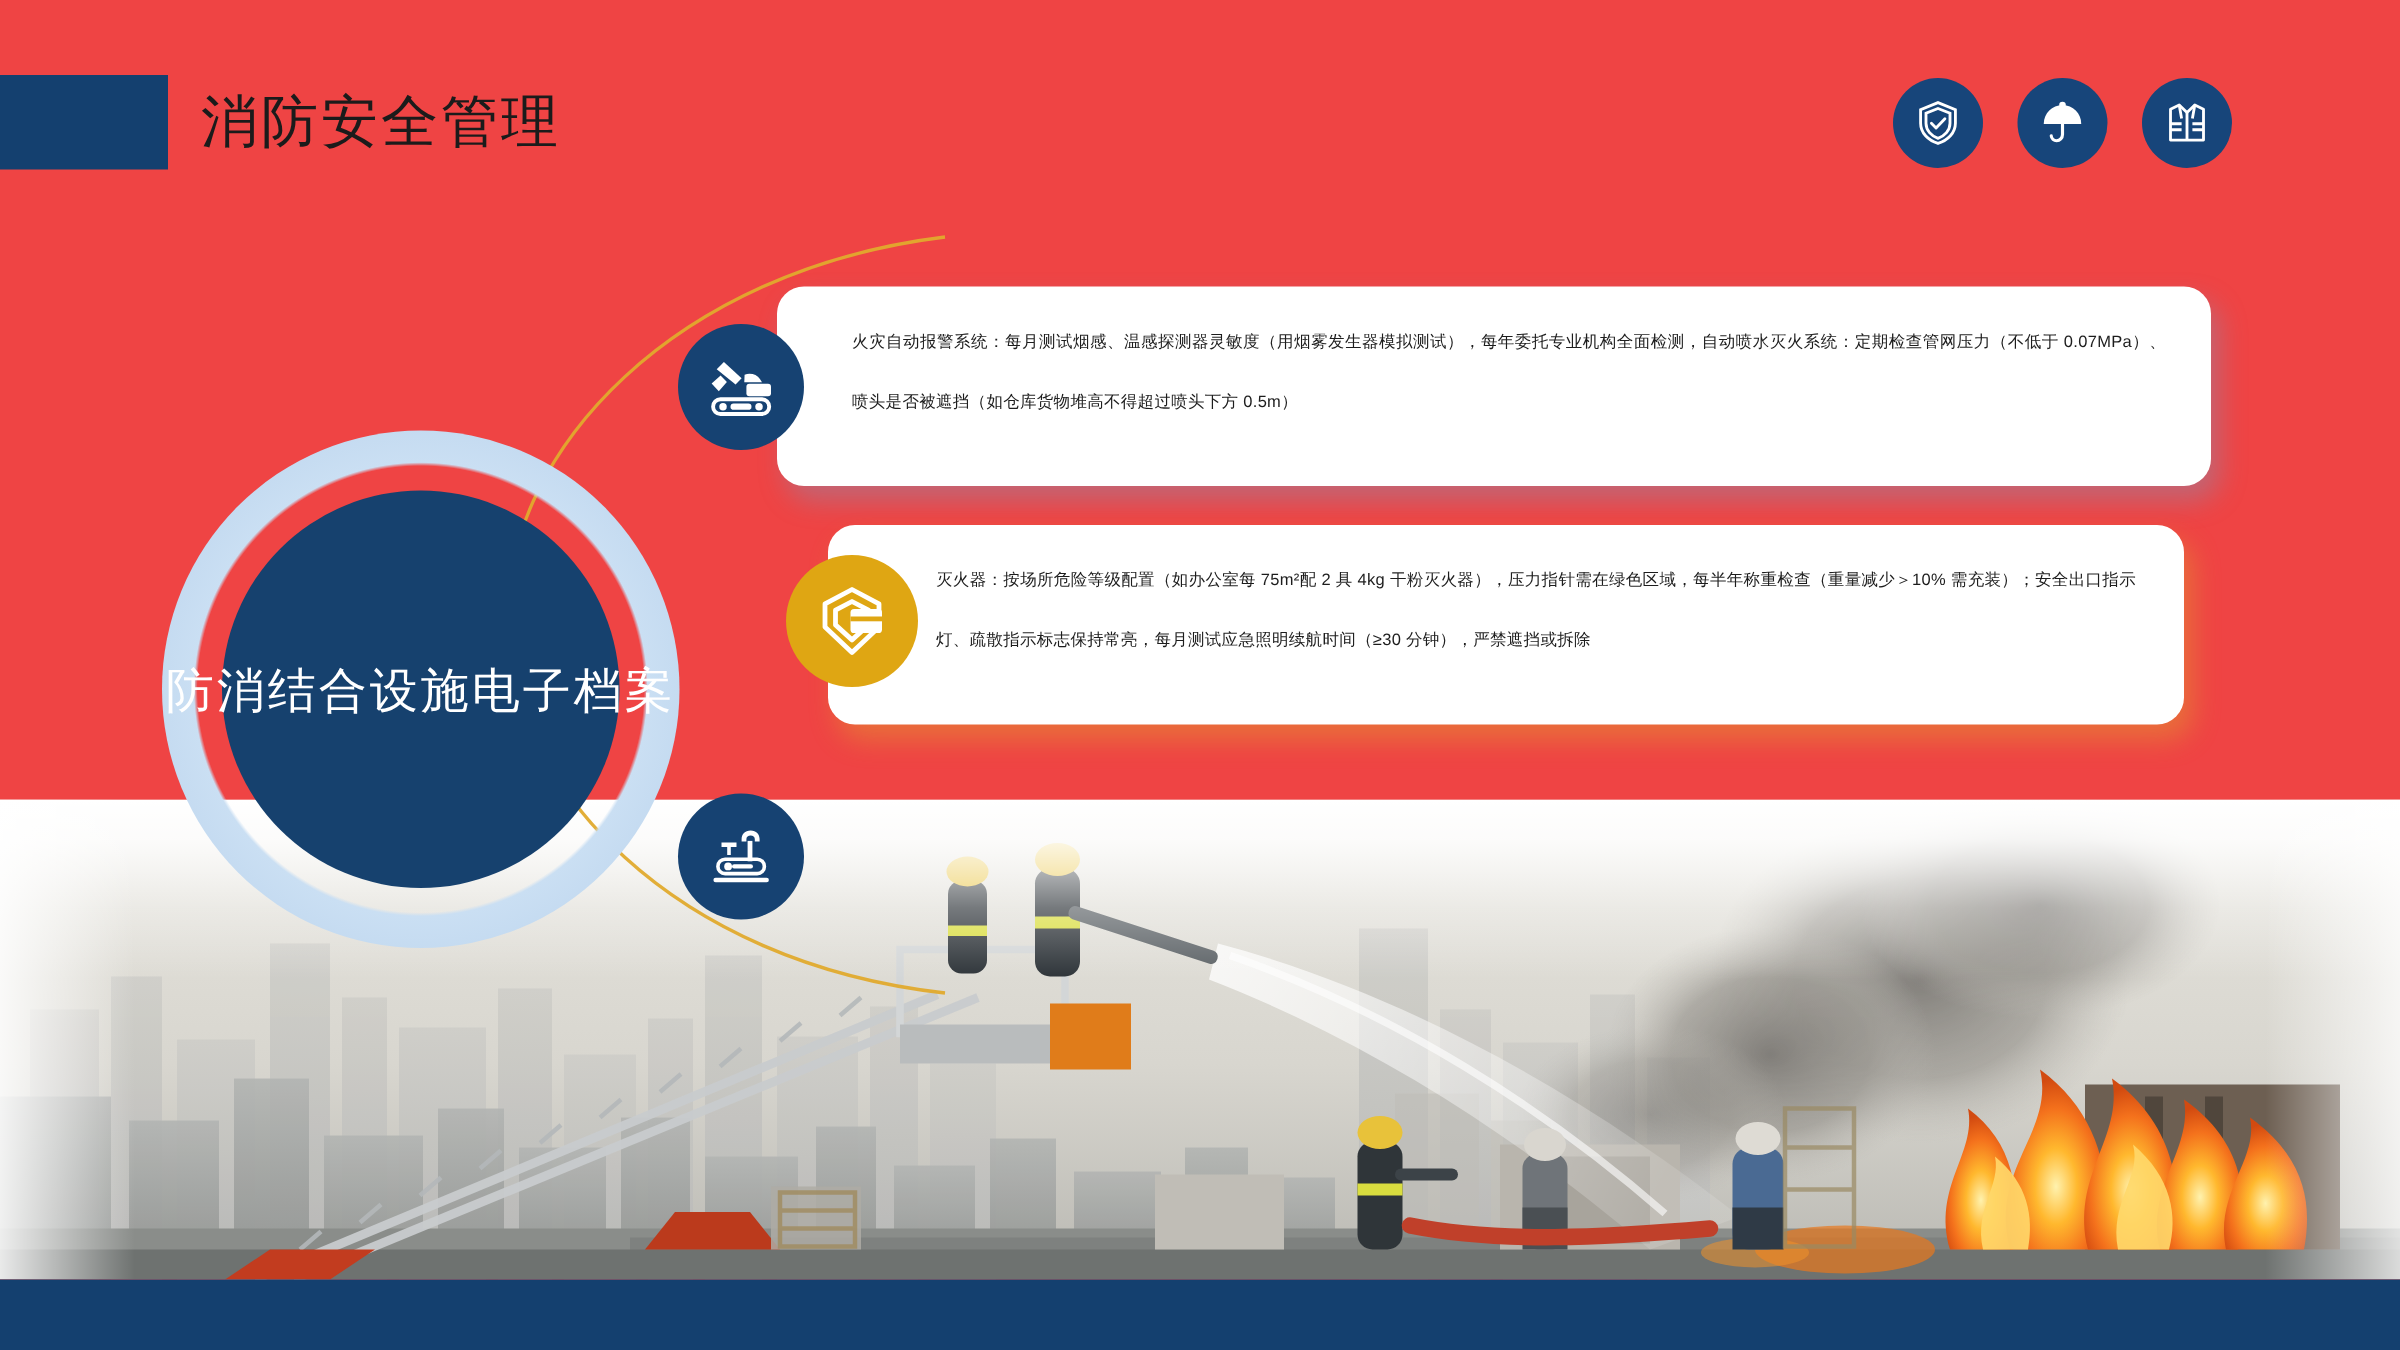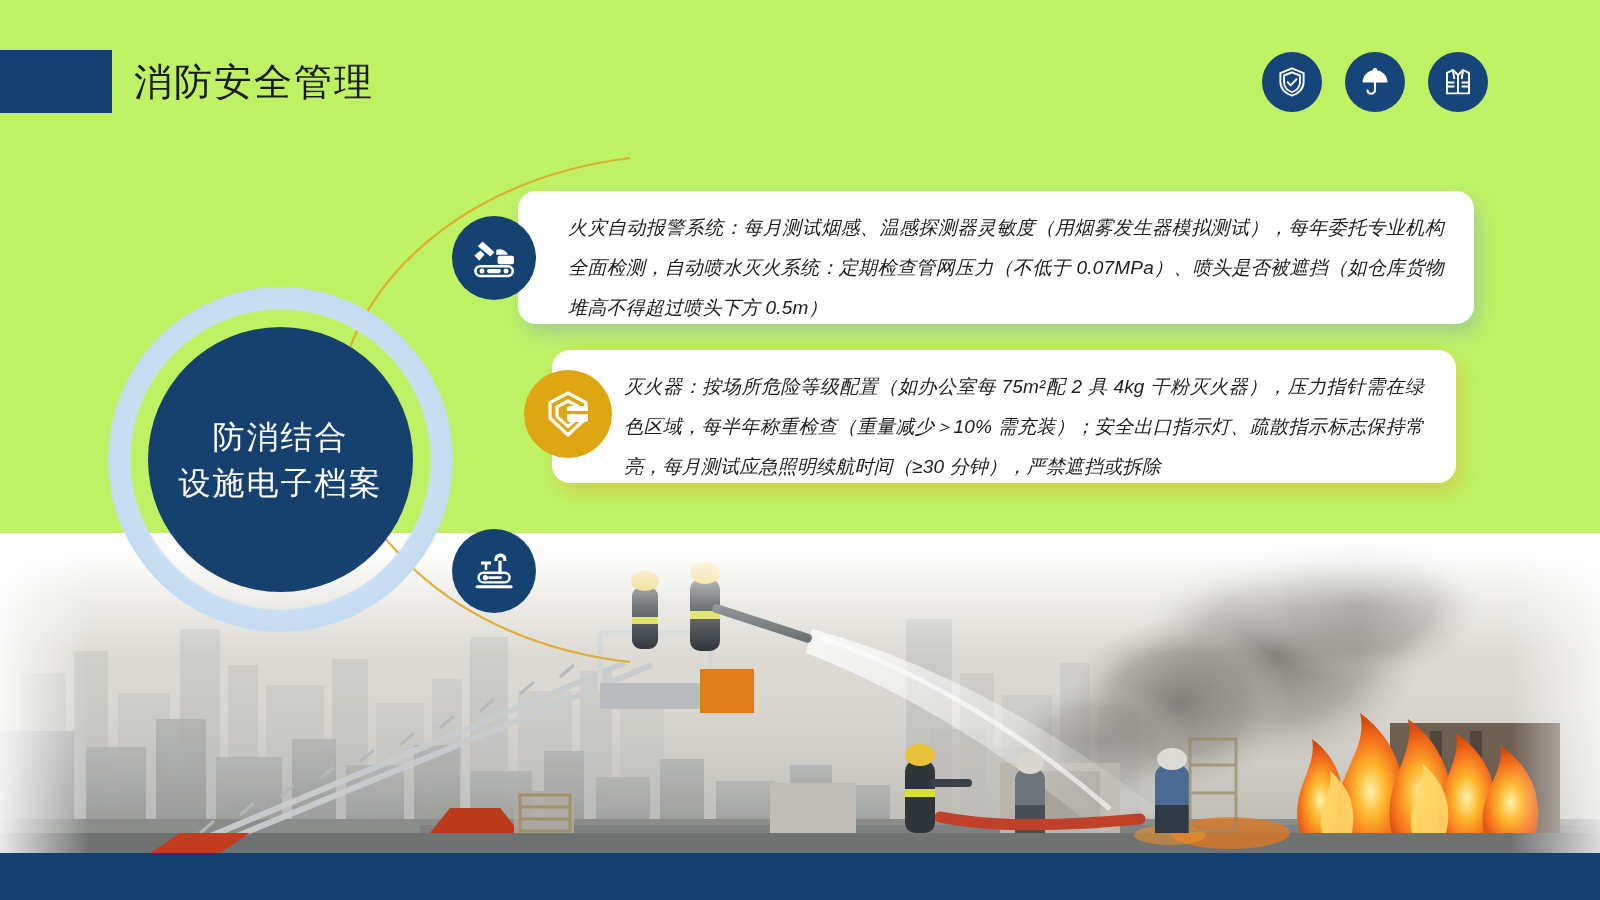--- a/index.html
+++ b/index.html
@@ -5,21 +5,21 @@
   * { box-sizing: border-box; margin: 0; padding: 0; }
   html, body {
     width: 1600px; height: 900px;
     background: #ffffff;
     font-family: "Liberation Sans", "DejaVu Sans", sans-serif;
     overflow: hidden;
   }
   #slide {
     position: relative;
     width: 1600px; height: 900px;
-    background: #bef264;
+    background: #ef4444;
     overflow: hidden;
   }
 
   
   #header-block {
     position: absolute;
     left: 0; top: 50px;
     width: 112px; height: 63px;
     background: #14406f;
   }
@@ -96,21 +96,21 @@
                 #e8f1fb 95%,
                 rgba(232,241,251,0) 100%);
   }
   #core-circle {
     position: absolute;
     left: 148px; top: 327px;
     width: 265px; height: 265px;
     border-radius: 50%;
     background: #16416e;
     display: flex;
-    flex-direction: column;
+    flex-direction: row;
     align-items: center;
     justify-content: center;
   }
   .core-line {
     color: #ffffff;
     font-size: 32px;
     line-height: 46px;
     letter-spacing: 2px;
     white-space: nowrap;
   }
@@ -125,26 +125,25 @@
 
   
   .card {
     position: absolute;
     background: #ffffff;
     border-radius: 18px;
   }
   .card.blue  { box-shadow: 6px 10px 18px rgba(120,155,195,0.38); }
   .card.amber { box-shadow: 6px 10px 18px rgba(224,170,45,0.42); }
   .card-text {
-    font-size: 19px;
+    font-size: 11px;
     line-height: 40px;
     color: #1d1d1d;
     letter-spacing: 0.2px;
     text-align: justify;
-    font-style: italic;
   }
   #card1 { left: 518px; top: 191px; width: 956px; height: 133px; }
   #card1 .card-text { position: absolute; left: 50px; top: 17px; width: 876px; }
   #card2 { left: 552px; top: 350px; width: 904px; height: 133px; }
   #card2 .card-text { position: absolute; left: 72px; top: 17px; width: 800px; }
   #card3 { left: 518px; top: 508px; width: 956px; height: 127px; }
   #card3 .card-text { position: absolute; left: 50px; top: 14px; width: 876px; }
 
   
   .badge {

